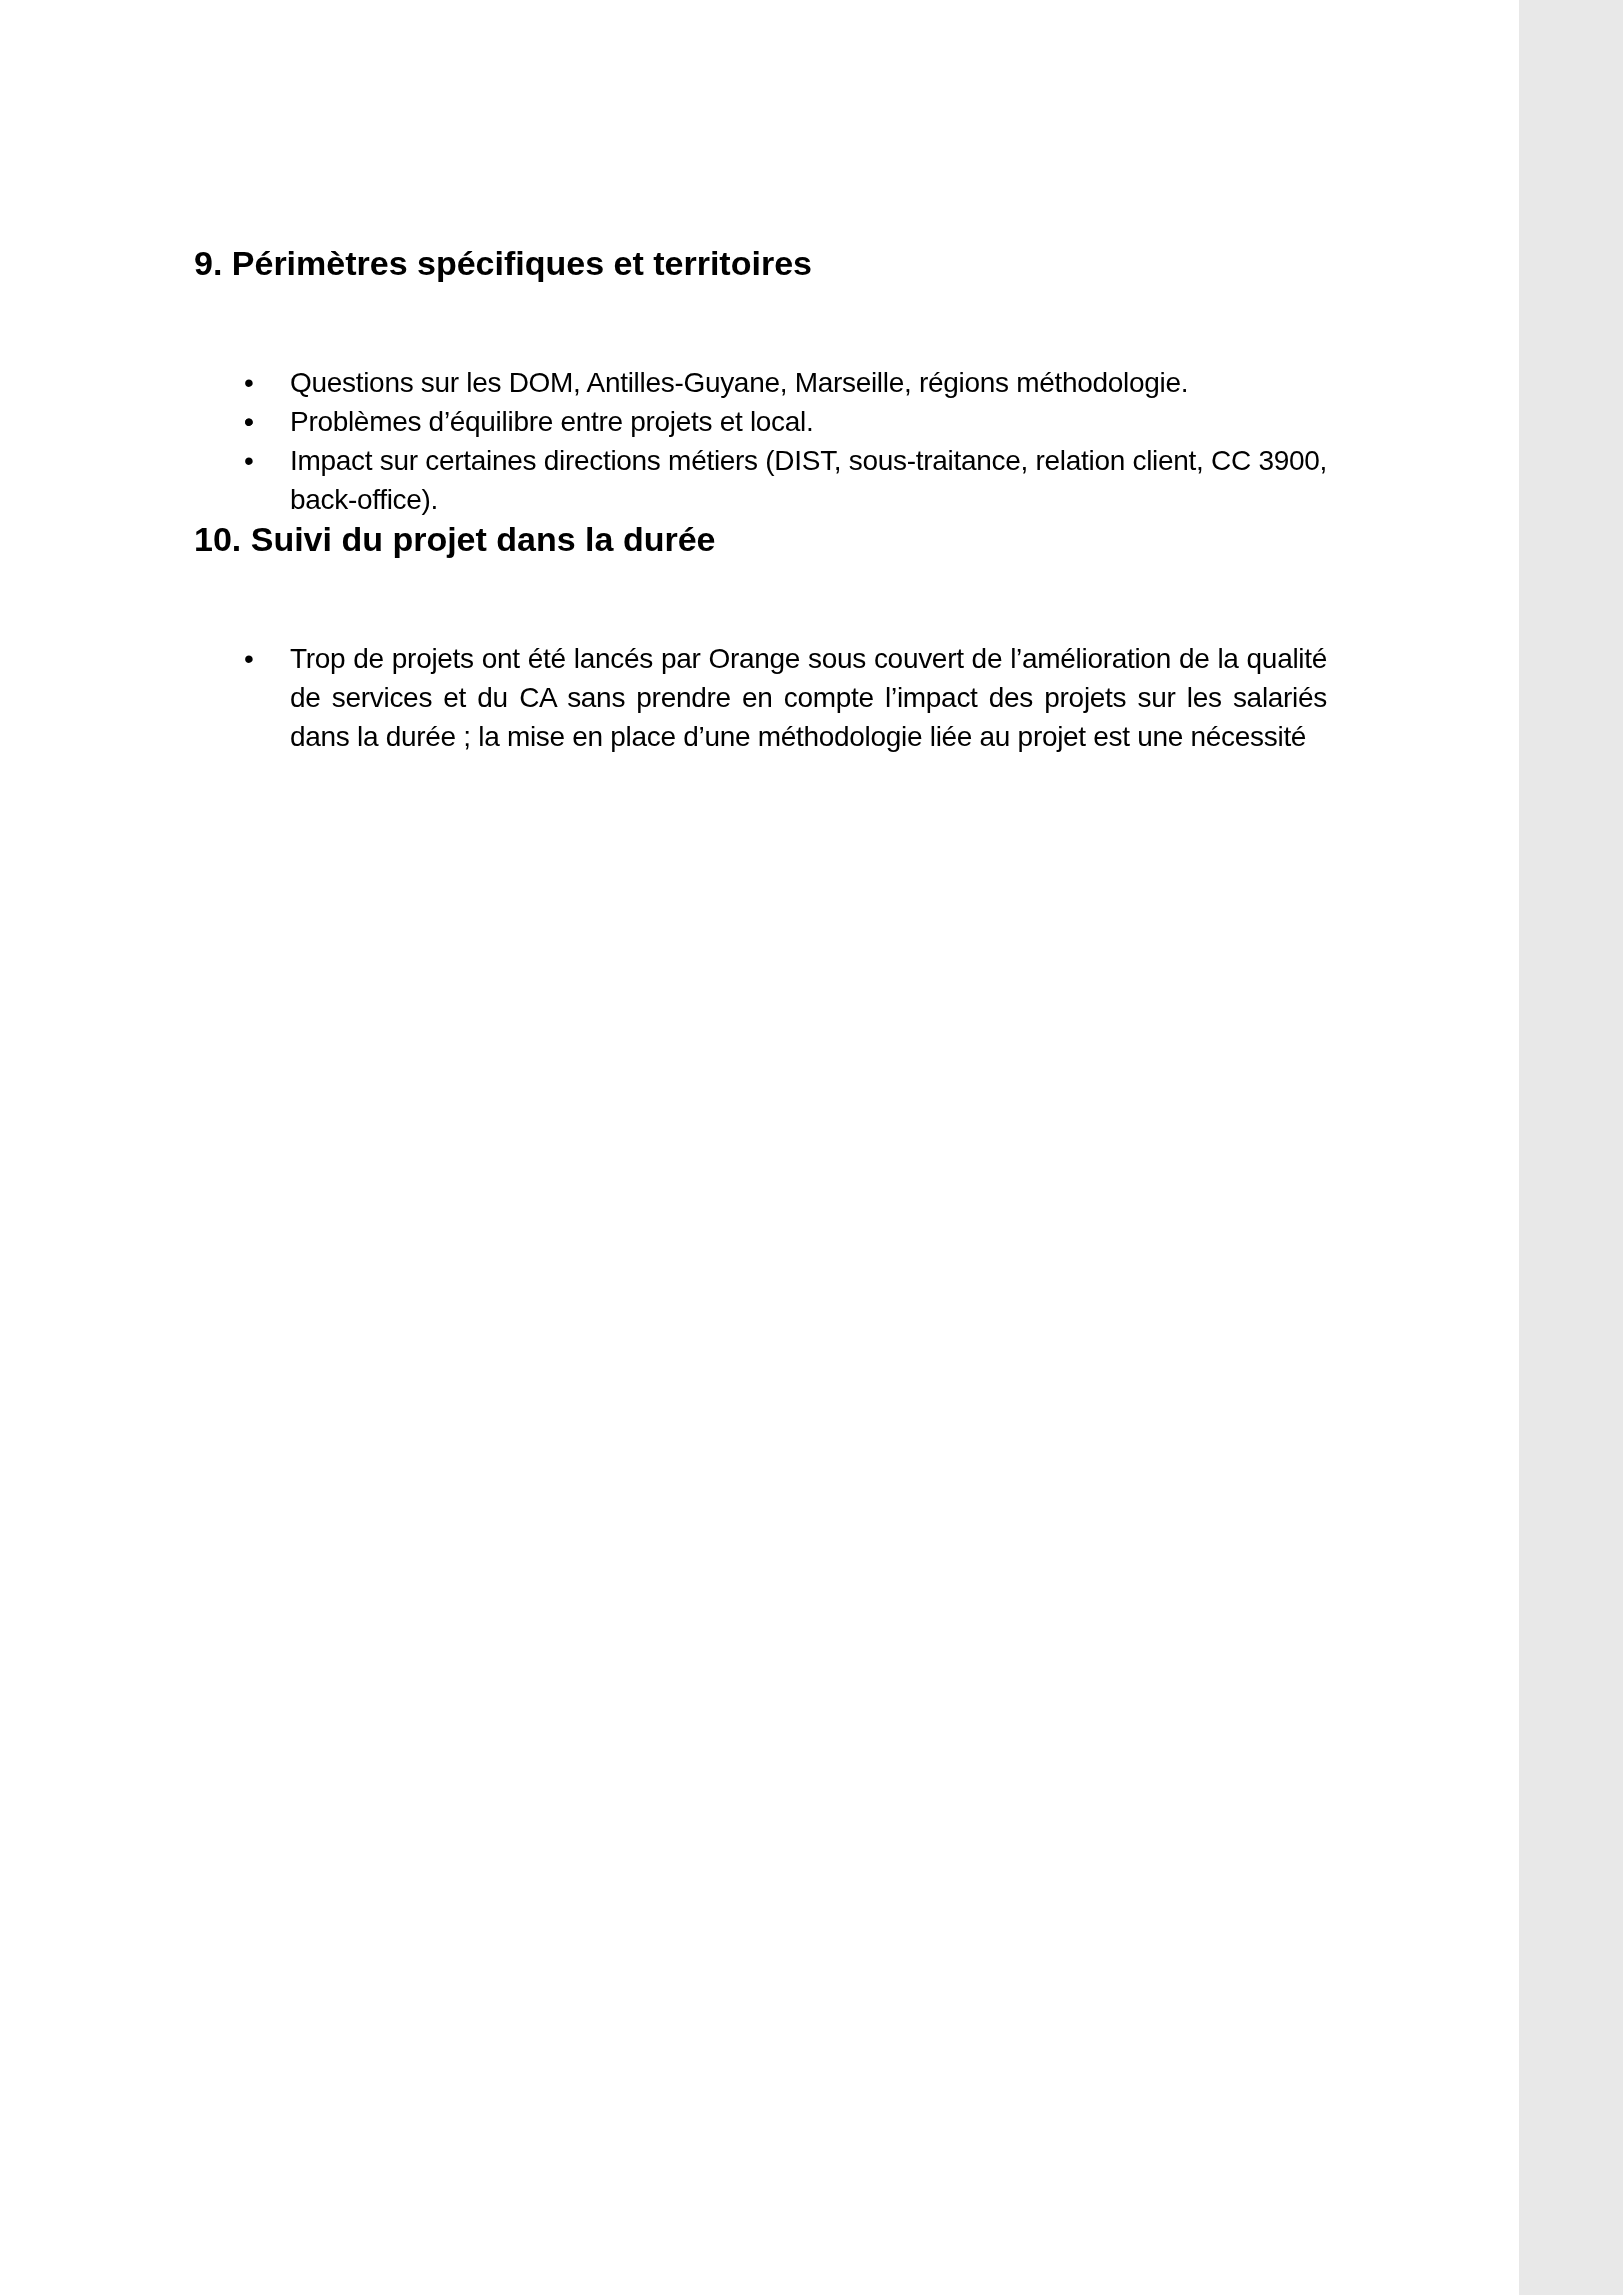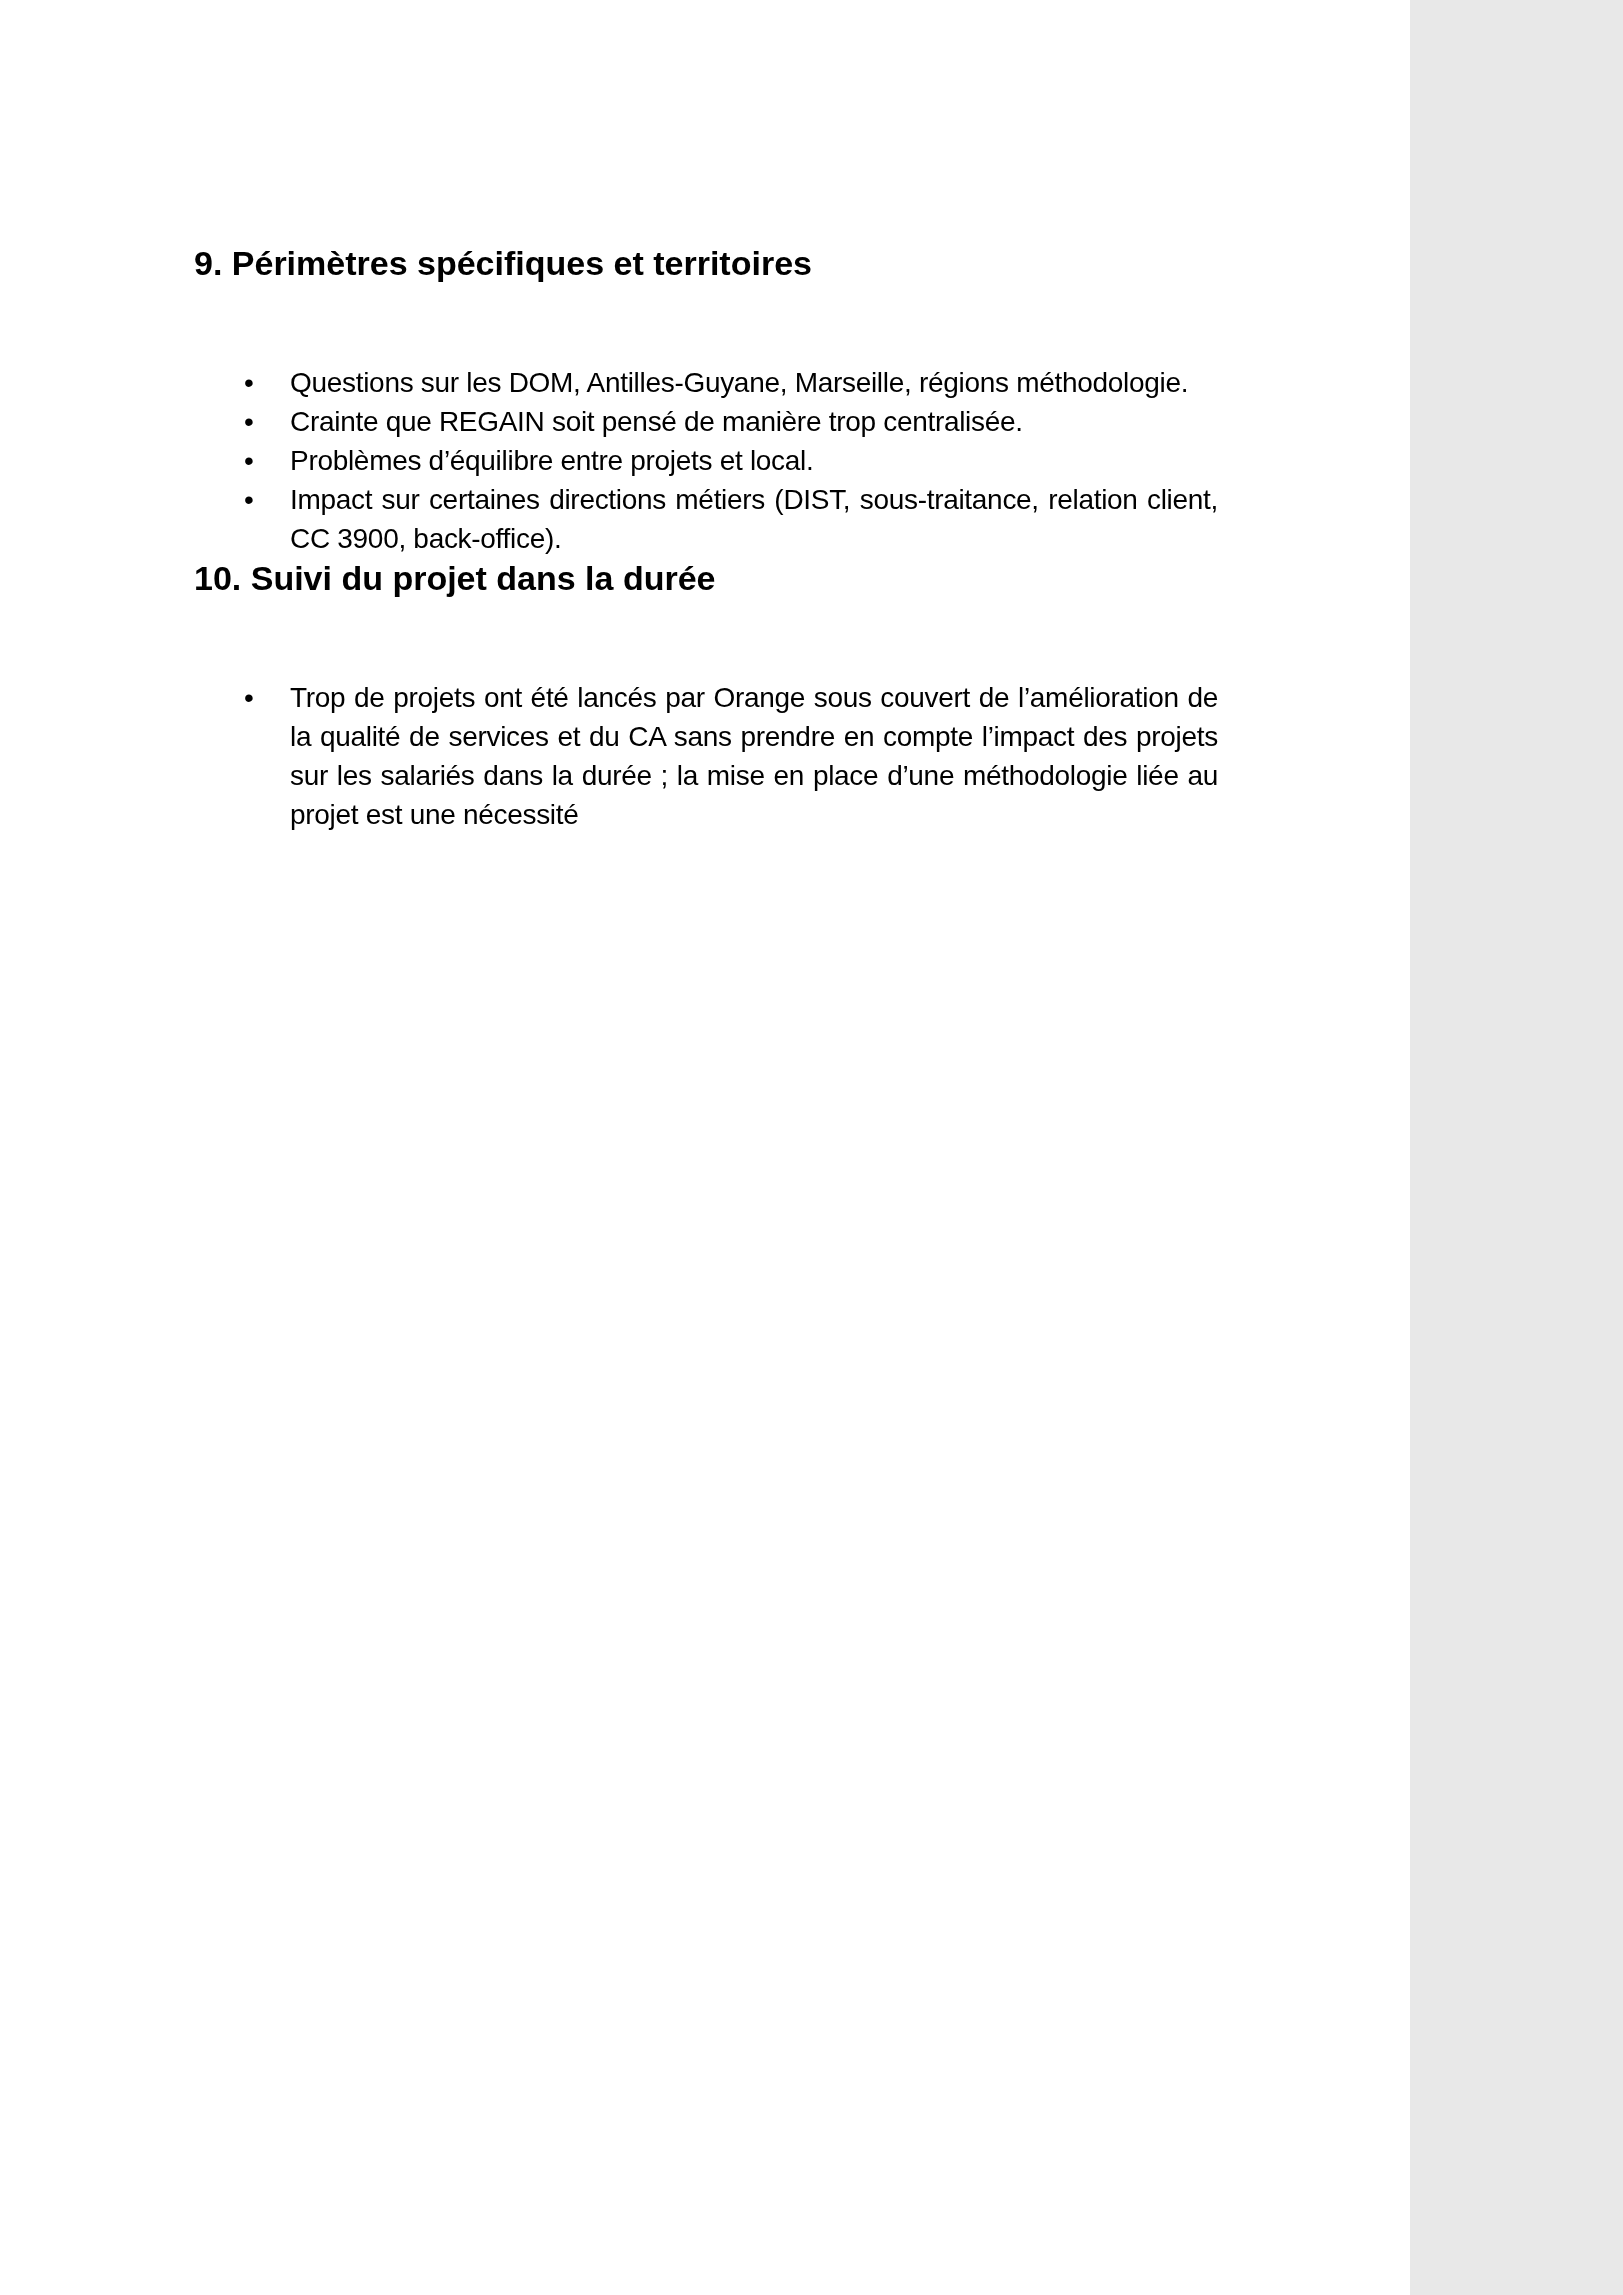--- a/index.html
+++ b/index.html
@@ -2,21 +2,21 @@
 <html style="font-size:10.5px"><head>
 <meta charset="utf-8">
 <style>
   html, body {
     margin: 0;
     padding: 0;
     background: #e8e8e8;
   }
   .page {
     position: relative;
-    width: 1410px;
+    width: 1519px;
     height: 2295px;
     background: #ffffff;
     color: #000000;
     font-family: "Liberation Sans", "DejaVu Sans", sans-serif;
     overflow: hidden;
   }
   .content {
     padding: 243px 192px 0 194px; 
   }
   .doc-heading {
@@ -62,21 +62,20 @@
 
     <section class="section-9">
       <h2 class="doc-heading">9. Périmètres spécifiques et territoires</h2>
       <ul class="bullet-list">
         <li class="bullet-item">
           <span class="bullet-marker">•</span>
           <span class="bullet-text">Questions sur les DOM, Antilles-Guyane, Marseille, régions méthodologie.</span>
         </li>
         <li class="bullet-item">
           <span class="bullet-marker">•</span>
-          <span class="bullet-text">Crainte que REGAIN soit pensé de manière trop centralisée.</span>
         </li>
         <li class="bullet-item">
           <span class="bullet-marker">•</span>
           <span class="bullet-text">Problèmes d’équilibre entre projets et local.</span>
         </li>
         <li class="bullet-item">
           <span class="bullet-marker">•</span>
           <span class="bullet-text">Impact sur certaines directions métiers (DIST, sous-traitance, relation client, CC 3900, back-office).</span>
         </li>
       </ul>

